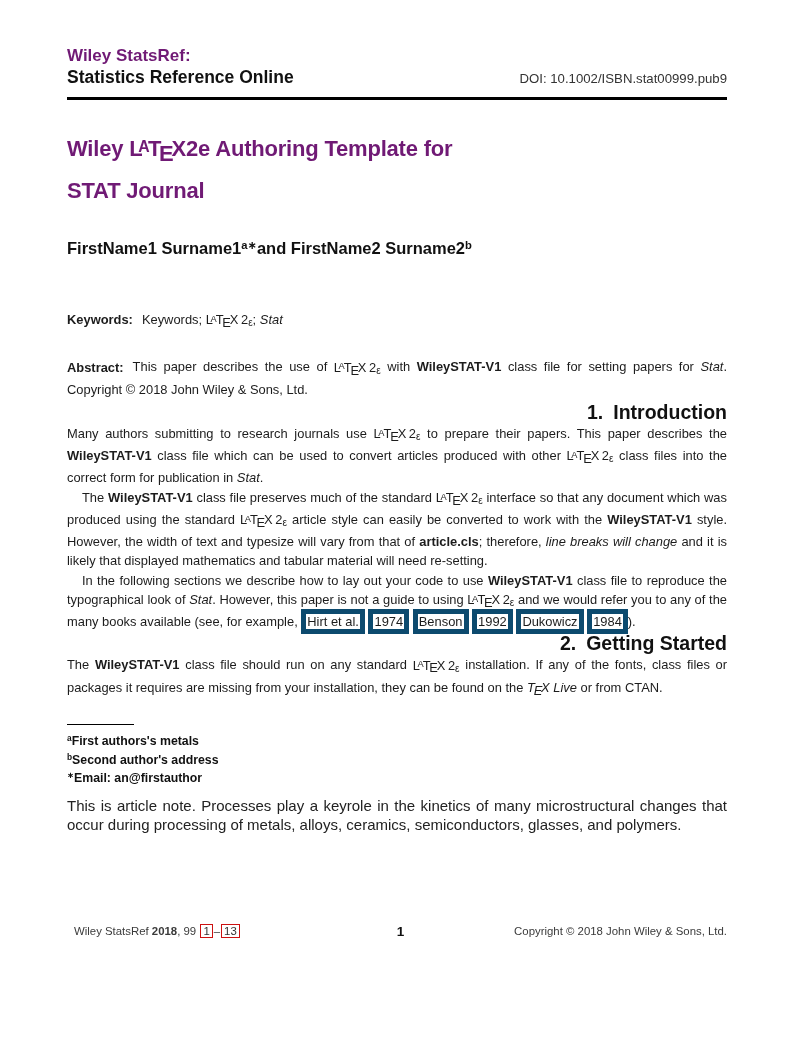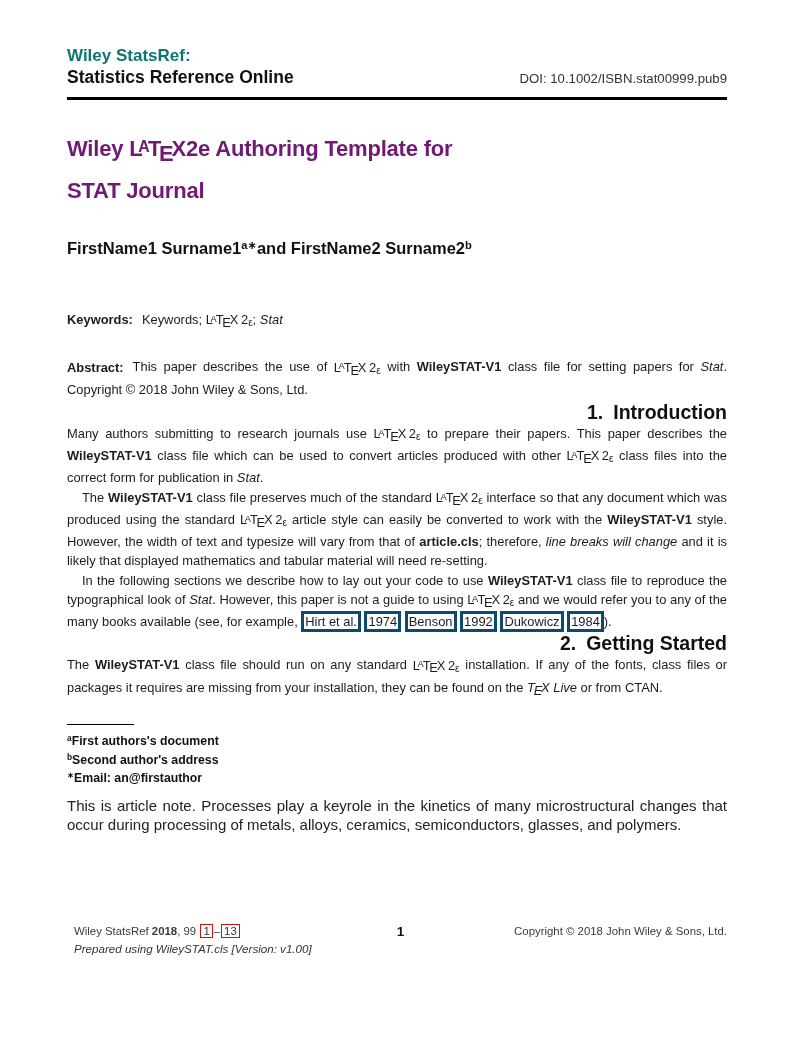--- a/index.html
+++ b/index.html
@@ -9,21 +9,21 @@
     margin: 0 auto;
     background: #ffffff;
     font-family: "Liberation Sans", "DejaVu Sans", sans-serif;
     color: #1c1c1c;
     box-sizing: border-box;
     padding: 0 67px;
     overflow: hidden;
   }
   
   .header { margin-top: 45px; }
-  .brand1 { font-size: 17px; line-height: 21px; font-weight: bold; color: #0f766e; }
+  .brand1 { font-size: 17px; line-height: 21px; font-weight: bold; color: #701a75; }
   .header-row { display: flex; align-items: baseline; }
   .brand2 { font-size: 17.5px; line-height: 23px; font-weight: bold; color: #111; }
   .doi { margin-left: auto; font-size: 13.2px; color: #333; }
   .rule-thick { height: 3px; background: #000; margin-top: 8px; }
   
   .title { margin-top: 28px; font-size: 22px; line-height: 37px; font-weight: bold; color: #701a75; letter-spacing: -0.2px; }
   .authors { margin-top: 30px; font-size: 16.5px; font-weight: bold; color: #111; }
   
   .meta { margin: 0; font-size: 12.9px; line-height: 19.5px; text-align: justify; }
   .meta-keywords { margin-top: 52px; }
@@ -33,21 +33,21 @@
   h2.sec { margin: 0; font-size: 19.5px; line-height: 24px; font-weight: bold; color: #111; text-align: right; }
   .sec-1 { margin-top: 51px; margin-bottom: 17px; }
   .sec-2 { margin-top: 21px; margin-bottom: 17px; }
   .sec-num { margin-right: 10px; }
   p.body { margin: 0; font-size: 12.9px; line-height: 19.2px; text-align: justify; }
   p.indent { text-indent: 15px; }
   
   .b { font-weight: bold; }
   .i { font-style: italic; }
   .sup { font-size: 68%; vertical-align: 0.45em; }
-  .cite { border: 3px solid #0c4a6e; padding: 0 1px; margin-top: 8px; }
+  .cite { border: 5px solid #0c4a6e; padding: 0 1px; margin-top: 8px; }
   .redbox { border: 1px solid #cc1111; padding: 0 2px; margin: 0 1px; color: #333; }
   .texlogo .lA { font-size: 0.72em; vertical-align: 0.25em; margin-left: -0.26em; margin-right: -0.1em; }
   .texlogo .lE { vertical-align: -0.22em; margin-left: -0.1em; margin-right: -0.09em; }
   .texlogo .eps { font-size: 0.78em; vertical-align: -0.18em; }
   
   .fn-block { margin-top: 24px; }
   .fn-rule { width: 67px; height: 1.4px; background: #000; margin-bottom: 6px; }
   .fn { font-size: 12.3px; line-height: 15.8px; font-weight: bold; color: #111; }
   .note { margin-top: 9px; font-size: 15px; line-height: 19px; text-align: justify; color: #222; }
   
@@ -87,28 +87,27 @@
   <p class="body"><span>Many authors submitting to research journals use </span><span class="texlogo"><span>L</span><span class="lA">A</span><span>T</span><span class="lE">E</span><span>X</span><span> </span><span>2</span><span class="eps">ε</span></span><span> to prepare their papers. This paper describes the </span><span class="b">WileySTAT-V1</span><span> class file which can be used to convert articles produced with other </span><span class="texlogo"><span>L</span><span class="lA">A</span><span>T</span><span class="lE">E</span><span>X</span><span> </span><span>2</span><span class="eps">ε</span></span><span> class files into the correct form for publication in </span><span class="i">Stat</span><span>.</span></p>
   <p class="body indent"><span>The </span><span class="b">WileySTAT-V1</span><span> class file preserves much of the standard </span><span class="texlogo"><span>L</span><span class="lA">A</span><span>T</span><span class="lE">E</span><span>X</span><span> </span><span>2</span><span class="eps">ε</span></span><span> interface so that any document which was produced using the standard </span><span class="texlogo"><span>L</span><span class="lA">A</span><span>T</span><span class="lE">E</span><span>X</span><span> </span><span>2</span><span class="eps">ε</span></span><span> article style can easily be converted to work with the </span><span class="b">WileySTAT-V1</span><span> style. However, the width of text and typesize will vary from that of </span><span class="b">article.cls</span><span>; therefore, </span><span class="i">line breaks will change</span><span> and it is likely that displayed mathematics and tabular material will need re-setting.</span></p>
   <p class="body indent"><span>In the following sections we describe how to lay out your code to use </span><span class="b">WileySTAT-V1</span><span> class file to reproduce the typographical look of </span><span class="i">Stat</span><span>. However, this paper is not a guide to using </span><span class="texlogo"><span>L</span><span class="lA">A</span><span>T</span><span class="lE">E</span><span>X</span><span> </span><span>2</span><span class="eps">ε</span></span><span> and we would refer you to any of the many books available (see, for example, </span><span class="cite">Hirt et al.</span><span> </span><span class="cite">1974</span><span> </span><span class="cite">Benson</span><span> </span><span class="cite">1992</span><span> </span><span class="cite">Dukowicz</span><span> </span><span class="cite">1984</span><span>).</span></p>
 
   <h2 class="sec sec-2"><span class="sec-num">2.</span><span>Getting Started</span></h2>
 
   <p class="body"><span>The </span><span class="b">WileySTAT-V1</span><span> class file should run on any standard </span><span class="texlogo"><span>L</span><span class="lA">A</span><span>T</span><span class="lE">E</span><span>X</span><span> </span><span>2</span><span class="eps">ε</span></span><span> installation. If any of the fonts, class files or packages it requires are missing from your installation, they can be found on the </span><span class="i texlogo"><span>T</span><span class="lE">E</span><span>X</span></span><span class="i"> Live</span><span> or from CTAN.</span></p>
 
   <div class="fn-block">
     <div class="fn-rule"></div>
-    <div class="fn"><span class="sup">a</span><span>First authors's document</span></div>
+    <div class="fn"><span class="sup">a</span><span>First authors's metals</span></div>
     <div class="fn"><span class="sup">b</span><span>Second author's address</span></div>
     <div class="fn"><span class="sup">∗</span><span>Email: an@firstauthor</span></div>
     <p class="note">This is article note. Processes play a keyrole in the kinetics of many microstructural changes that occur during processing of metals, alloys, ceramics, semiconductors, glasses, and polymers.</p>
   </div>
 
   <div class="footer">
     <div class="f-row">
       <div class="f-left"><span>Wiley StatsRef </span><span class="b">2018</span><span>, 99 </span><span class="redbox">1</span><span>–</span><span class="redbox">13</span></div>
       <div class="f-center">1</div>
       <div class="f-right">Copyright © 2018 John Wiley &amp; Sons, Ltd.</div>
     </div>
-    <div class="f-line2">Prepared using WileySTAT.cls [Version: v1.00]</div>
   </div>
 
 </div>
 
 </body></html>

